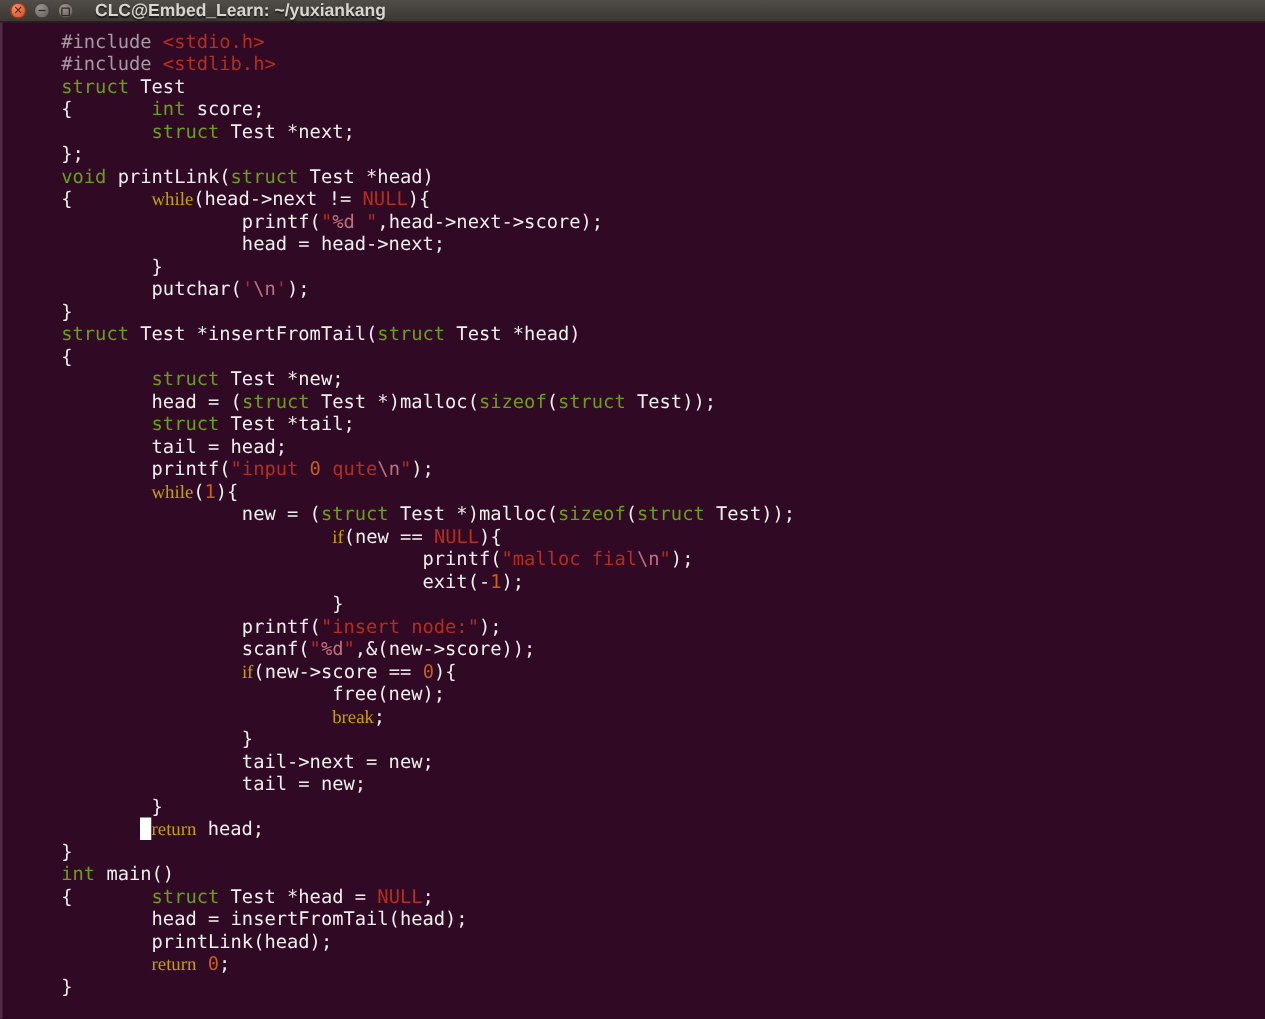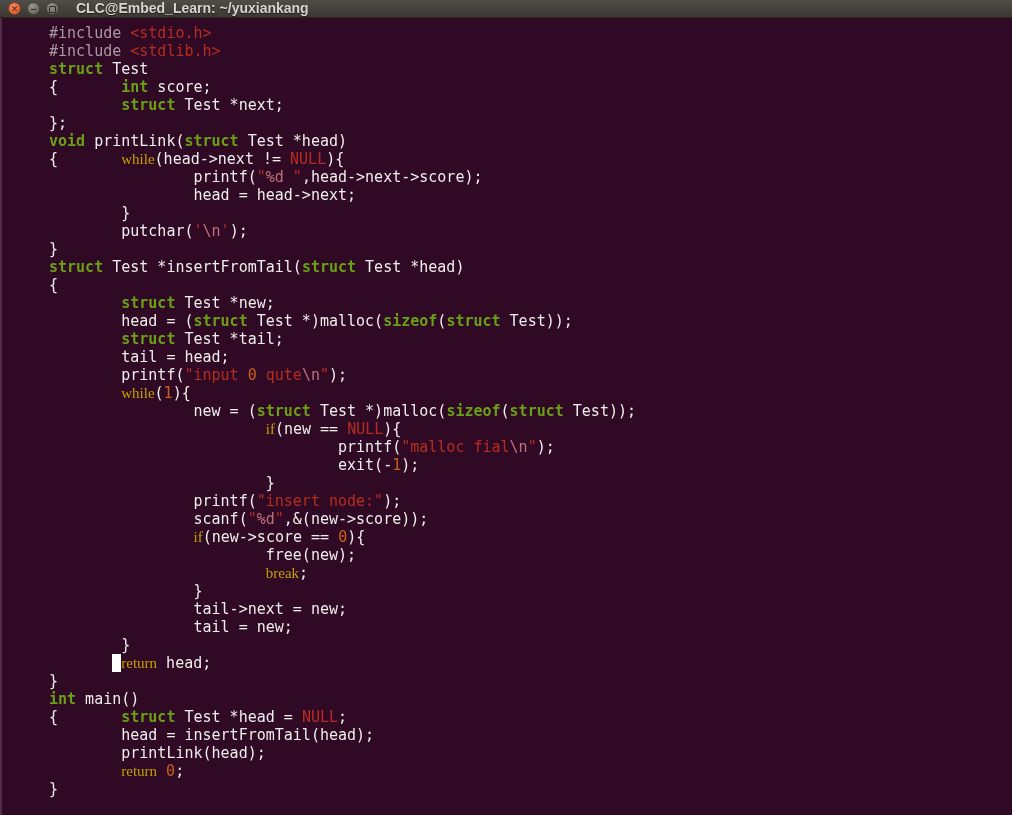--- a/index.html
+++ b/index.html
@@ -47,21 +47,21 @@
   .left-strip{
     position:absolute;left:0;top:0;bottom:0;width:2px;
     background:#5a3450;opacity:.8;
   }
   .code{
     position:absolute;top:6px;left:2px;right:0;
     font-size:15px;line-height:18px;white-space:pre;margin-left:47px;
   }
   .line{height:18px;white-space:pre;}
   .seg-n{color:var(--fg,#eeeeec);}
-  .seg-t{color:var(--type,#69a015);font-weight:bold;}
+  .seg-t{color:var(--type,#69a015);}
   .seg-s{color:var(--stmt,#c4a000);font-family:Liberation Serif, serif;}
   .seg-c{color:var(--const,#b52d20);}
   .seg-d{color:var(--num,#c85f1e);}
   .seg-p{color:var(--special,#c0707c);}
   .seg-pre{color:var(--preproc,#a899a4);}
   .seg-cur{background:var(--cursor,#ffffff);color:#300a24;}
   .statusline{
     position:absolute;left:0;right:0;bottom:0;height:18px;
     font-size:15px;line-height:17px;color:var(--fg,#eeeeec);white-space:pre;
   }

